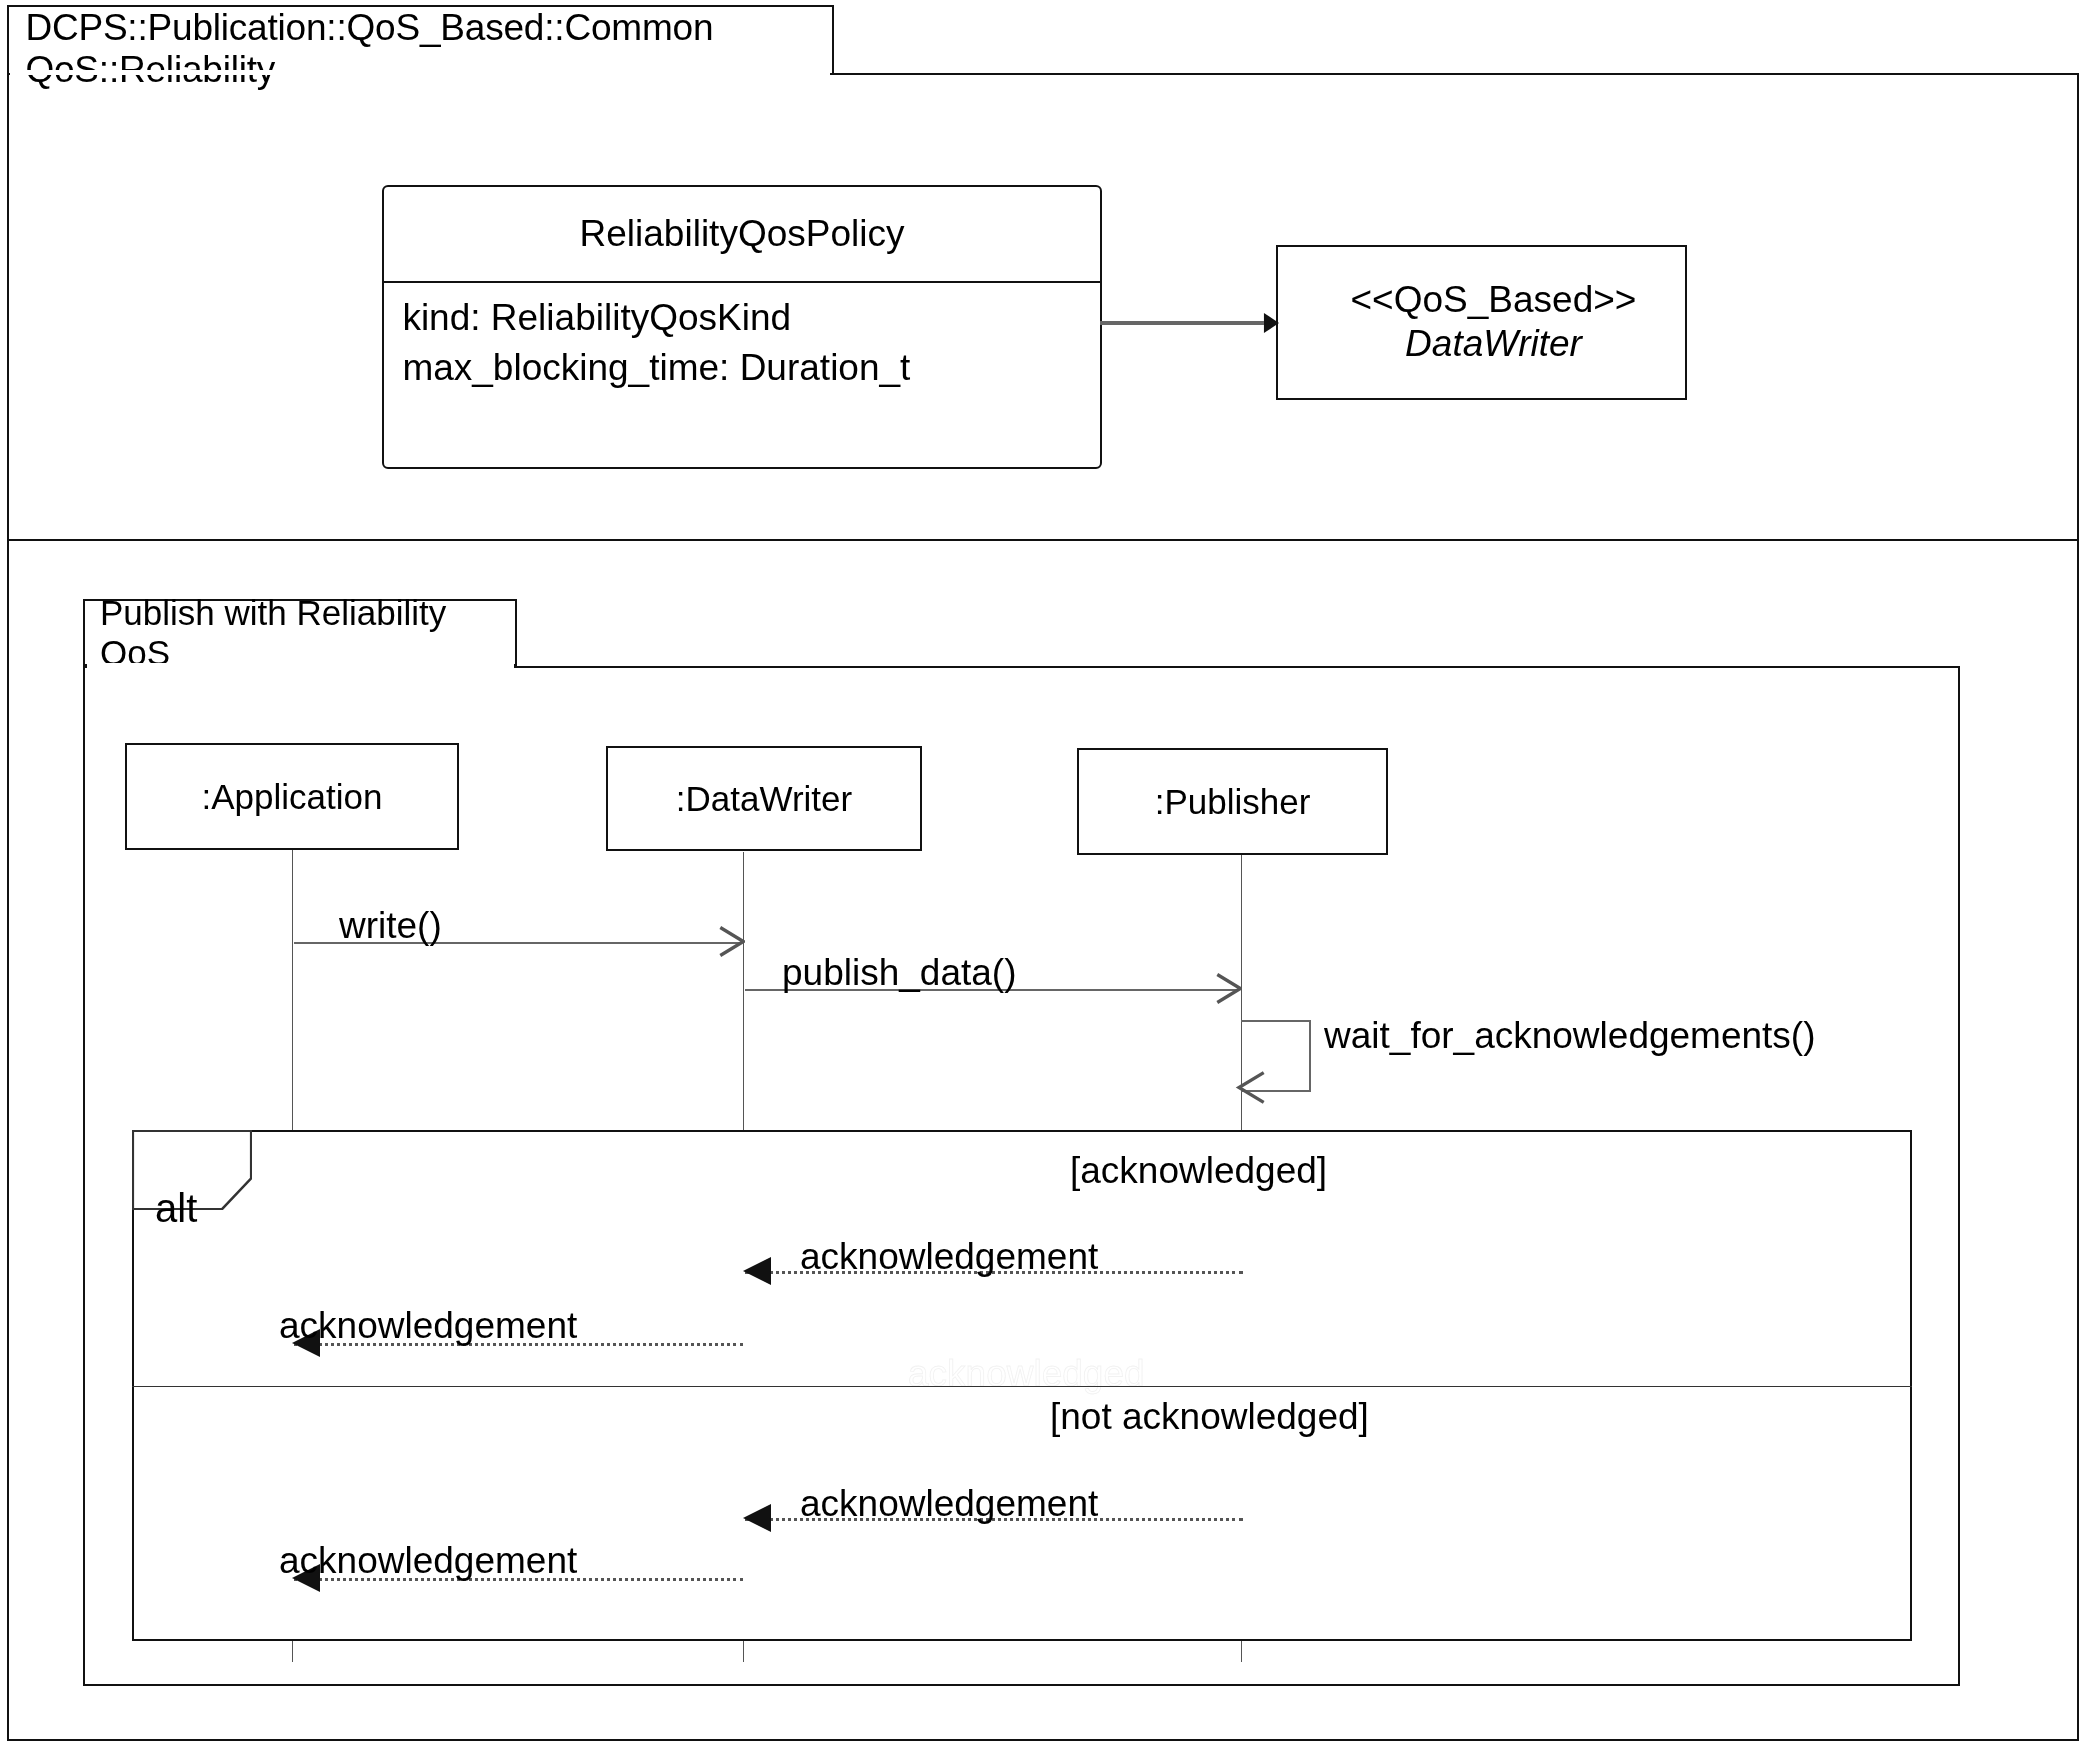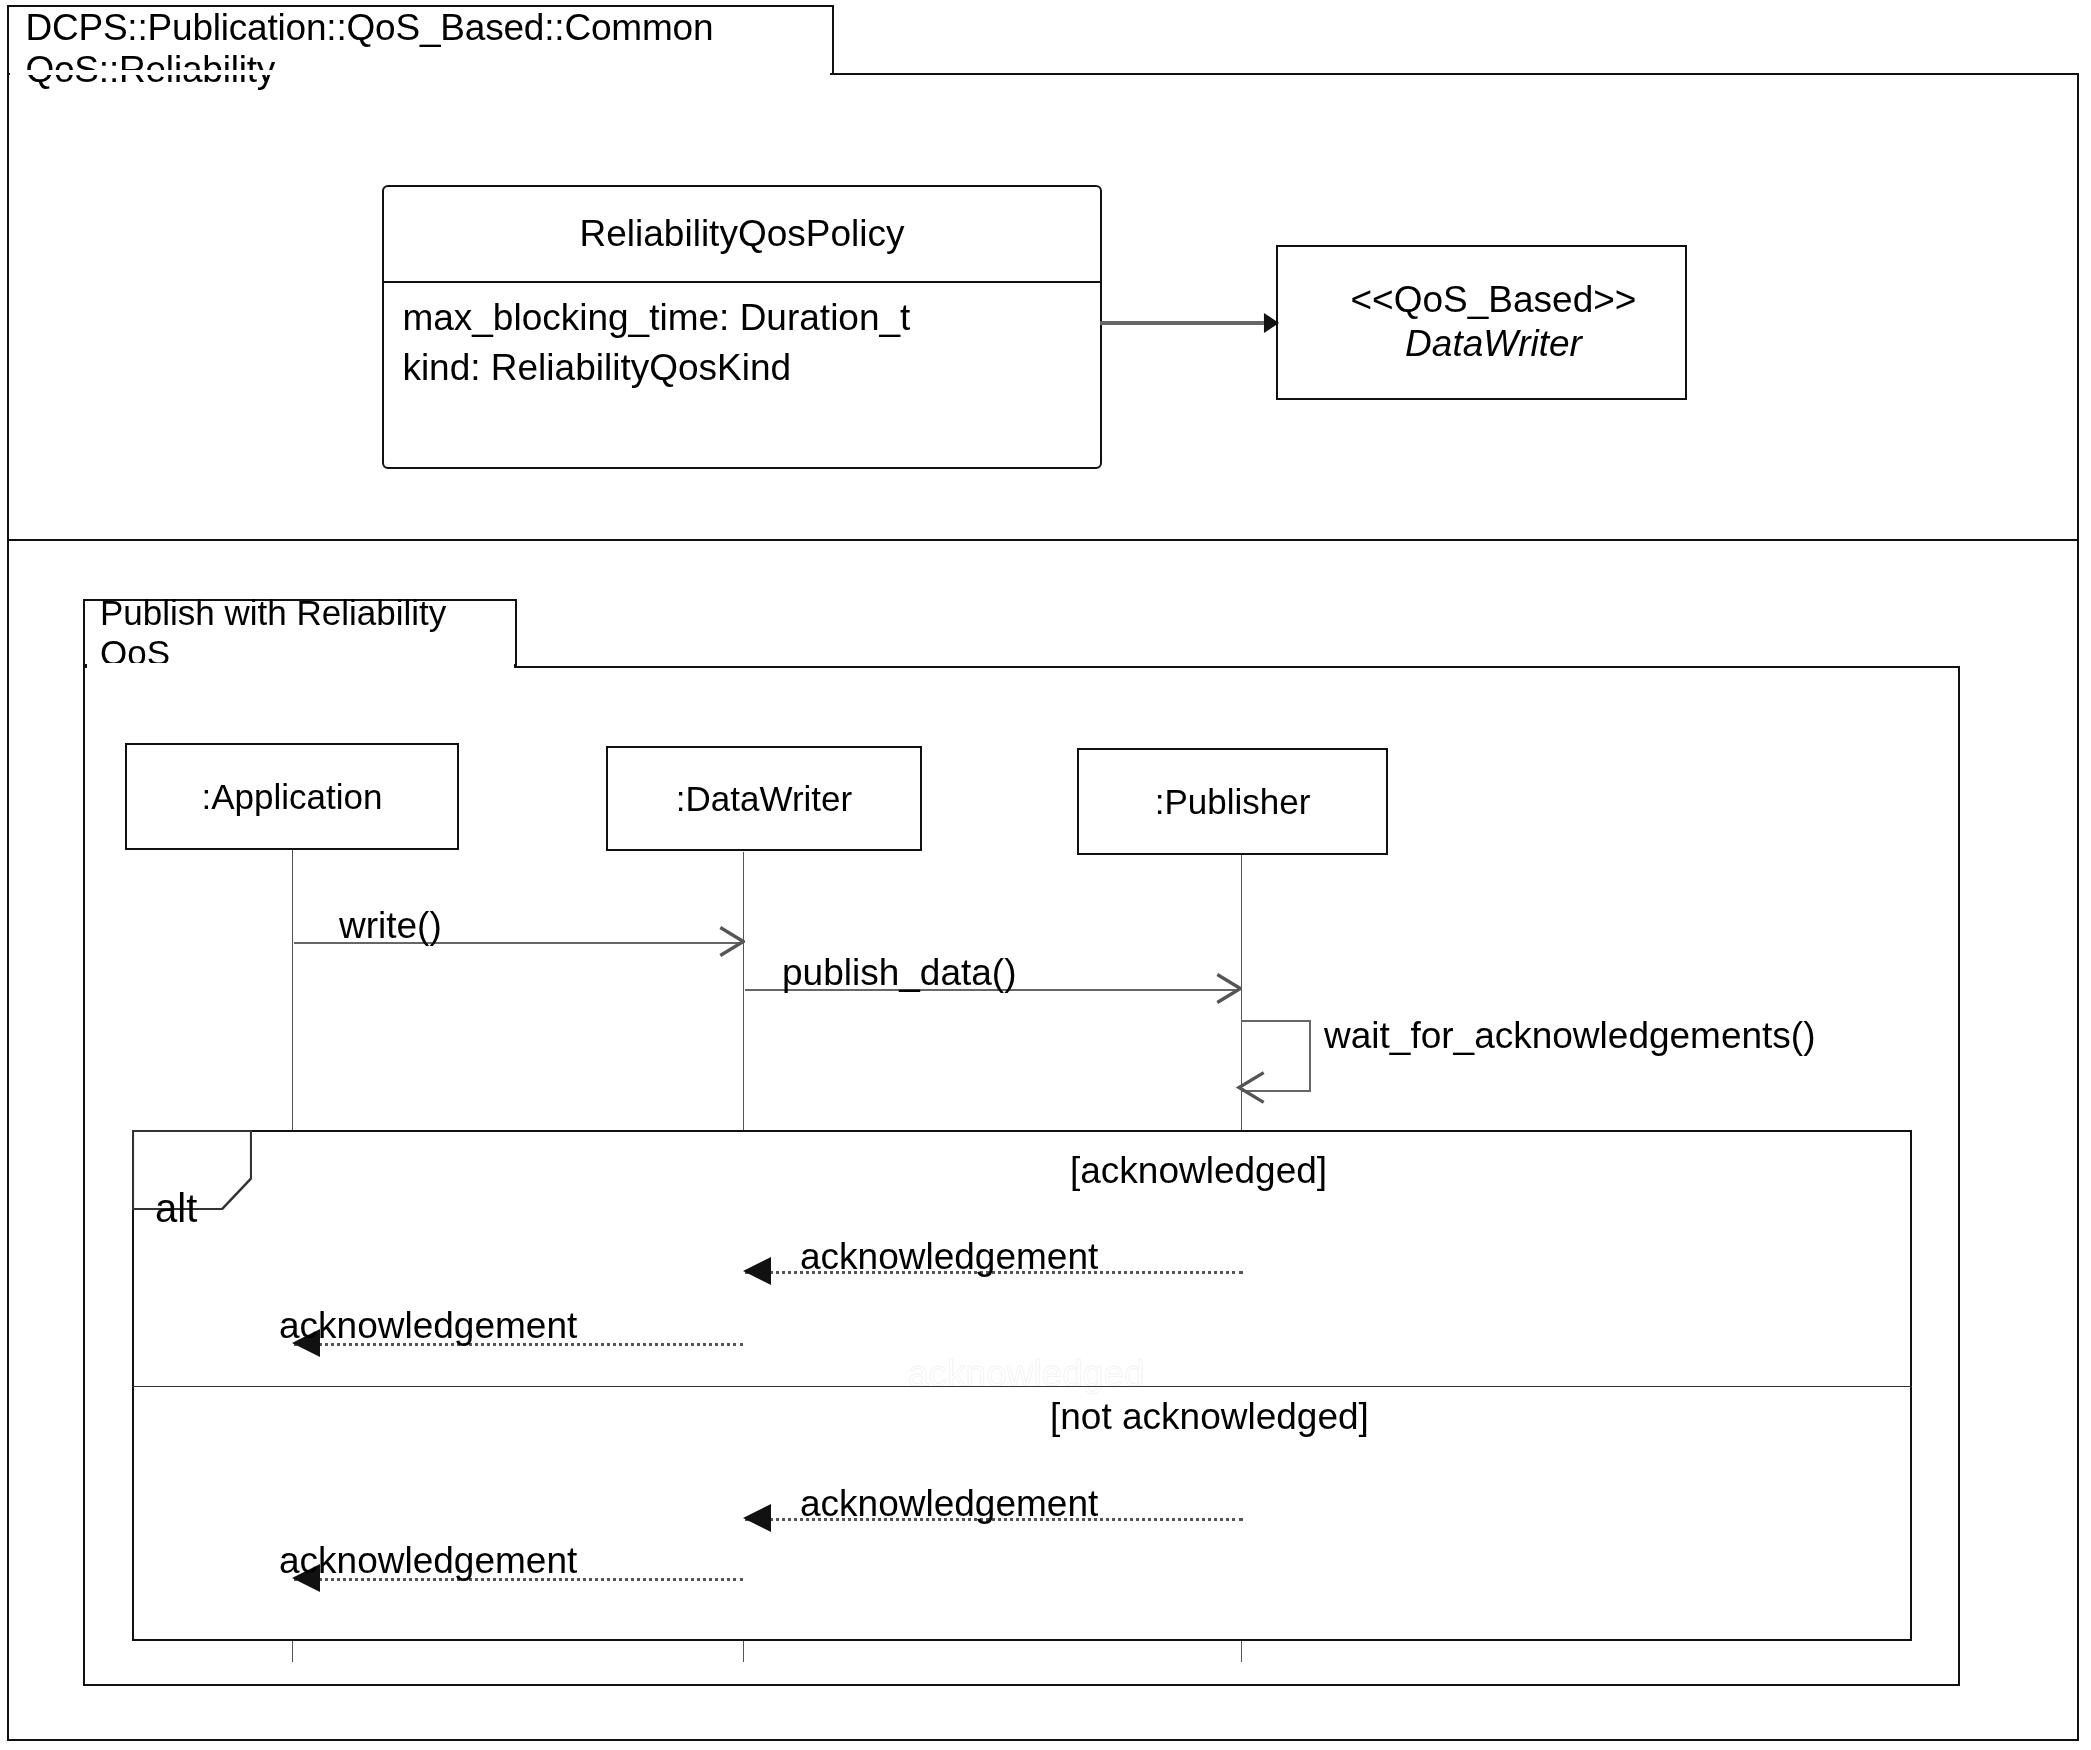--- a/index.html
+++ b/index.html
@@ -156,22 +156,22 @@
   <div class="box" id="package-tab">
     <span class="tabtext">DCPS::Publication::QoS_Based::Common QoS::Reliability</span>
   </div>
   <div id="tab-mask"></div>
 
   <div class="box noborder" id="class-region"></div>
 
   <div class="box" id="reliability-class">
     <div class="cls-name">ReliabilityQosPolicy</div>
     <div class="cls-attrs">
+      <div>kind: ReliabilityQosKind</div>
       <div>max_blocking_time: Duration_t</div>
-      <div>kind: ReliabilityQosKind</div>
     </div>
   </div>
 
   <div class="box" id="qospolicy-class">
     <span class="stereo">&lt;&lt;QoS_Based&gt;&gt;</span>
     <span class="iname">DataWriter</span>
   </div>
 
   <svg id="assoc-arrow" viewBox="0 0 214 26">
     <line x1="0" y1="13" x2="196" y2="13" stroke="#666" stroke-width="5"></line>

